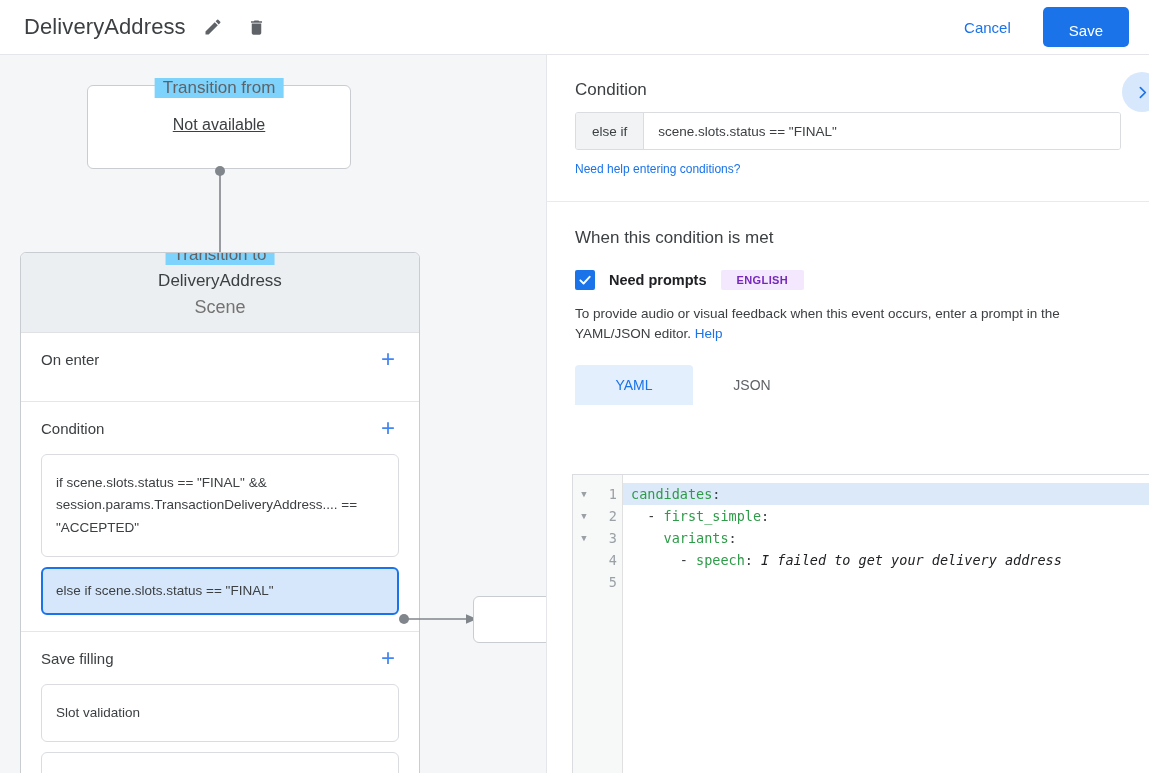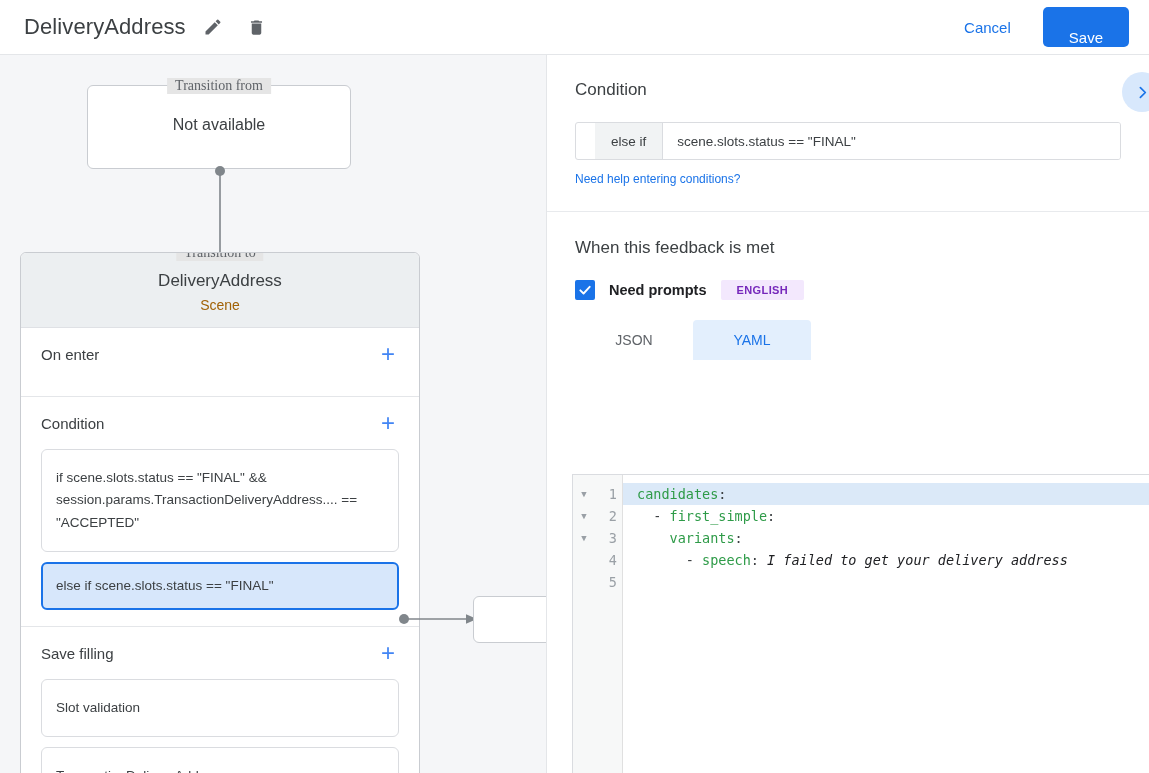--- a/index.html
+++ b/index.html
@@ -45,21 +45,21 @@
     padding: 8px 16px;
     border-radius: 4px;
     cursor: pointer;
     background: none; border: none;
     font-family: inherit;
   }
   .btn-filled {
     background: #1a73e8;
     color: #fff;
     font-size: 15px;
-    padding: 11px 26px;
+    padding: 4px 26px;
     height: 40px;
     line-height: 40px;
     border: none; border-radius: 5px;
     margin-left: 16px;
     cursor: pointer;
     font-family: inherit;
   }
 
   
   .canvas {
@@ -72,38 +72,38 @@
   .fieldset {
     position: absolute;
     border: 1px solid #c9ccd1;
     border-radius: 6px;
     background: #fff;
   }
   .legend {
     position: absolute;
     top: -8px; left: 50%;
     transform: translateX(-50%);
-    background: #e5e5e5;
+    background: #7dd3fc;
     padding: 0 8px;
-    font-size: 14px;
+    font-size: 17px;
     color: #5f6368;
     white-space: nowrap;
-    font-family: Liberation Serif, serif;
   }
 
   
   #node-from {
     left: 87px; top: 30px;
     width: 264px; height: 84px;
   }
   #node-from .node-title {
     text-align: center;
     font-size: 16px;
     color: #3c4043;
     margin-top: 30px;
+    text-decoration: underline;
   }
 
   
   .connector-v {
     position: absolute;
     left: 213px; top: 111px;
     width: 14px; height: 105px;
   }
 
   
@@ -116,21 +116,21 @@
     padding: 0;
   }
   .node-header {
     background: #eceff1;
     border-bottom: 1px solid #dfe1e5;
     border-radius: 5px 5px 0 0;
     padding: 18px 0 14px;
     text-align: center;
   }
   .node-header .h-name { font-size: 17px; color: #3c4043; }
-  .node-header .h-sub { font-size: 14px; color: #a16207; margin-top: 6px; }
+  .node-header .h-sub { font-size: 18px; color: #737373; margin-top: 6px; }
 
   .section {
     border-bottom: 1px solid #e4e6e9;
     padding: 0 20px 16px;
   }
   .section:last-child { border-bottom: none; }
   .section-head {
     display: flex; align-items: center;
     height: 52px;
     gap: 15px;
@@ -187,26 +187,25 @@
     width: 603px; height: 718px;
     background: #fff;
     border-left: 1px solid #e4e6e9;
   }
   .panel-sec { padding: 0 28px; }
   .panel-sec.cond { padding-top: 25px; padding-bottom: 24px; border-bottom: 1px solid #e8eaed; position: relative; }
   .panel-title { font-size: 17px; color: #3c4043; }
 
   .cond-row {
     display: flex;
-    margin-top: 22px;
+    margin-top: 12px;
     border: 1px solid #dadce0;
     border-radius: 3px;
     height: 38px;
     overflow: hidden;
-    padding-left: 19px;
   }
   .cond-key {
     background: #f1f3f4;
     border-right: 1px solid #dadce0;
     display: flex; align-items: center;
     padding: 0 16px;
     font-size: 13.5px;
     color: #3c4043;
     white-space: nowrap;
   }
@@ -323,21 +322,21 @@
     padding-right: 5px;
   }
   .num { height: 22px; line-height: 22px; color: #9aa0a6; }
   .code-col {
     flex: 1;
     padding-top: 8px;
     position: relative;
     white-space: pre;
     overflow: hidden;
   }
-  .cline { height: 22px; line-height: 22px; padding-left: 14px; }
+  .cline { height: 22px; line-height: 22px; padding-left: 8px; }
   .cline.hl { background: #dbe9f8; }
   .k { color: #2e9b48; }
   .p { color: #3c4043; }
   .v { color: #202124; font-style: italic; }
 </style>
 </head>
 <body>
 
 <div class="topbar">
   <div class="topbar-title">DeliveryAddress</div>
@@ -427,37 +426,41 @@
     <a class="link">Need help entering conditions?</a>
 
     <div class="expand-pill">
       <svg width="17" height="17" viewBox="0 0 24 24" fill="none" stroke="#1a73e8" stroke-width="2.4" stroke-linecap="round" stroke-linejoin="round">
           <polyline points="9 5 16 12 9 19"></polyline>
         </svg>
     </div>
   </div>
 
   <div class="panel-sec met">
-    <div class="panel-title">When this feedback is met</div>
+    <div class="panel-title">When this condition is met</div>
 
 
     <div class="check-row">
       <div class="cbox on">
         <svg width="14" height="14" viewBox="0 0 24 24" fill="none" stroke="#fff" stroke-width="3.2" stroke-linecap="round" stroke-linejoin="round">
             <polyline points="4 12.5 9.5 18 20 6.5"></polyline>
           </svg>
       </div>
       <span class="check-label">Need prompts</span>
       <span class="badge">ENGLISH</span>
     </div>
 
+    <div class="helper">
+      <span>To provide audio or visual feedback when this event occurs, enter a prompt in the YAML/JSON editor.</span>
+      <a class="link">Help</a>
+    </div>
 
     <div class="tabs">
+      <div class="tab active">YAML</div>
       <div class="tab">JSON</div>
-      <div class="tab active">YAML</div>
     </div>
   </div>
 </div>
 
 <div class="editor">
   <div class="fold-col">
     <div class="fold">▼</div>
     <div class="fold">▼</div>
     <div class="fold">▼</div>
     <div class="fold">&nbsp;</div>

